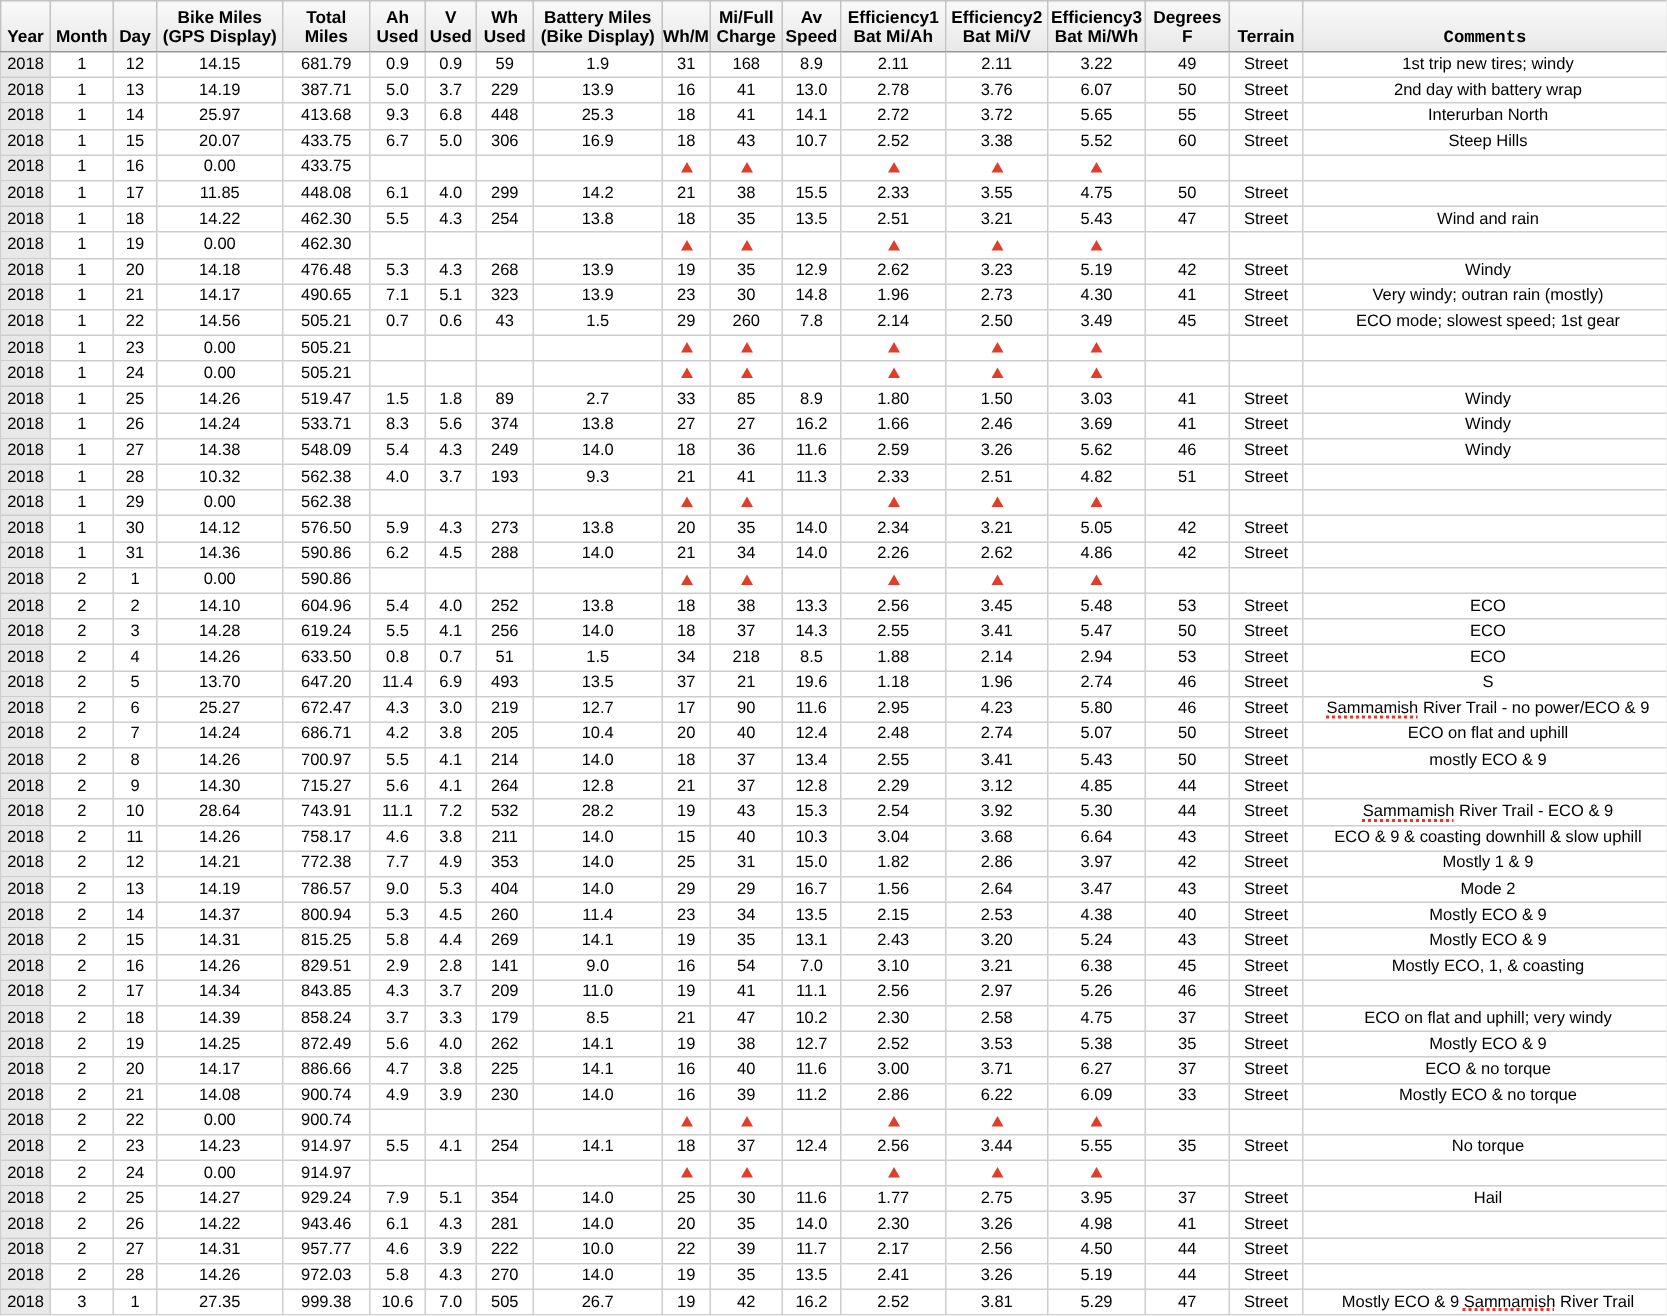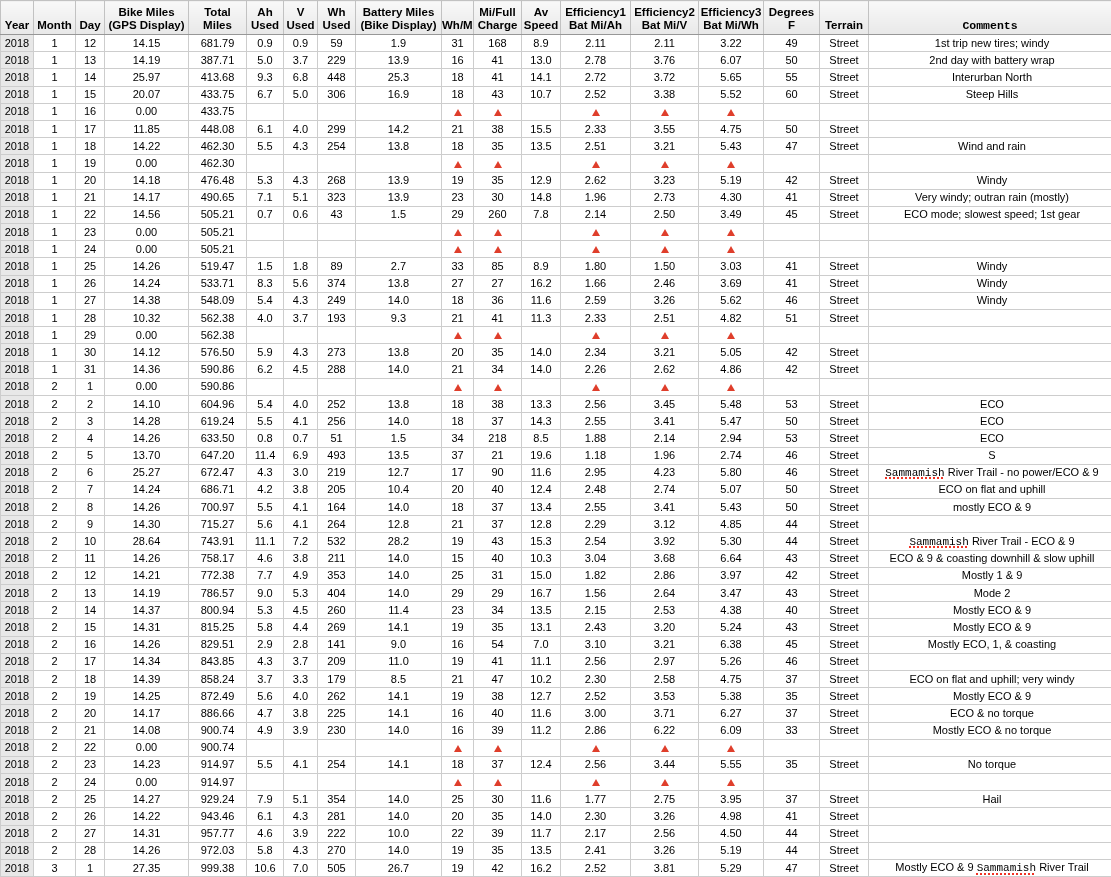--- a/index.html
+++ b/index.html
@@ -46,21 +46,20 @@
     border-right:4px solid transparent;
     border-bottom:7px solid var(--err);
     vertical-align:middle;
   }
   .misspell{
     text-decoration:underline;
     text-decoration-style:dotted;
     text-decoration-color:var(--misspell);
     text-decoration-thickness:1.5px;
     text-underline-offset:2px;
-    font-family:Liberation Mono, monospace;
   }
 </style>
 </head>
 <body>
 
 <table>
   <colgroup>
       <col style="width: 33px;">
       <col style="width: 42px;">
       <col style="width: 29px;">
@@ -644,21 +643,21 @@
         <td class="col-comments">ECO on flat and uphill</td>
       </tr>
       <tr>
         <td class="col-year">2018</td>
         <td class="col-month">2</td>
         <td class="col-day">8</td>
         <td class="col-bike_miles">14.26</td>
         <td class="col-total_miles">700.97</td>
         <td class="col-ah_used">5.5</td>
         <td class="col-v_used">4.1</td>
-        <td class="col-wh_used">164</td>
+        <td class="col-wh_used">214</td>
         <td class="col-battery_miles">14.0</td>
         <td class="col-wh_mi">18</td>
         <td class="col-mi_full_charge">37</td>
         <td class="col-av_speed">13.4</td>
         <td class="col-efficiency1">2.55</td>
         <td class="col-efficiency2">3.41</td>
         <td class="col-efficiency3">5.43</td>
         <td class="col-degrees_f">50</td>
         <td class="col-terrain">Street</td>
         <td class="col-comments">mostly ECO &amp; 9</td>

